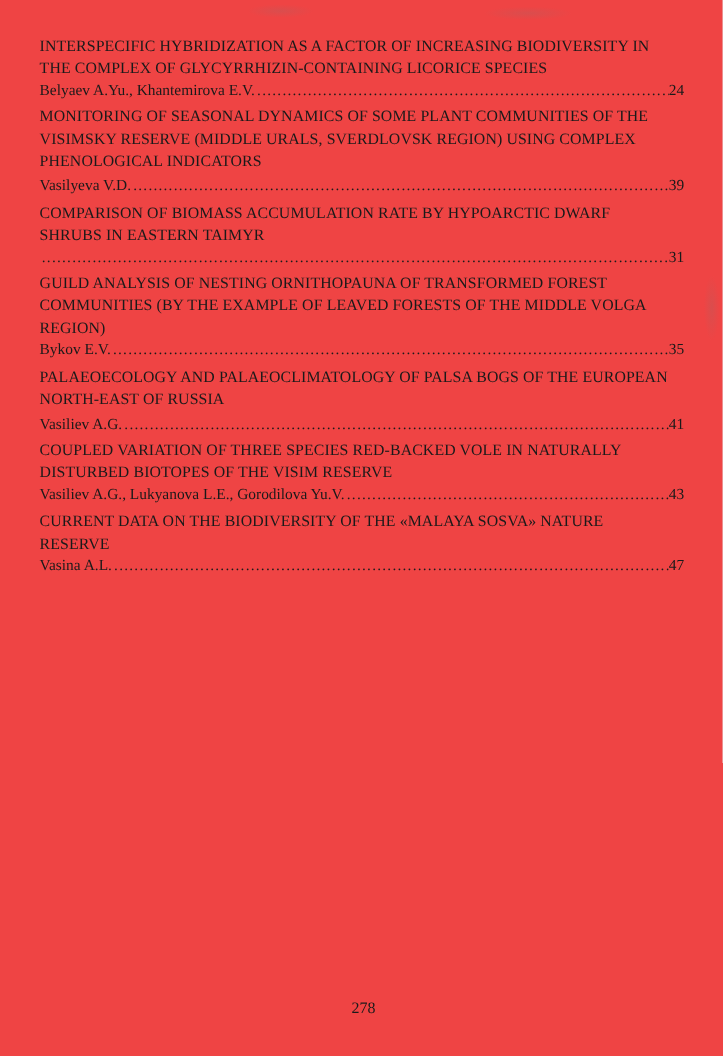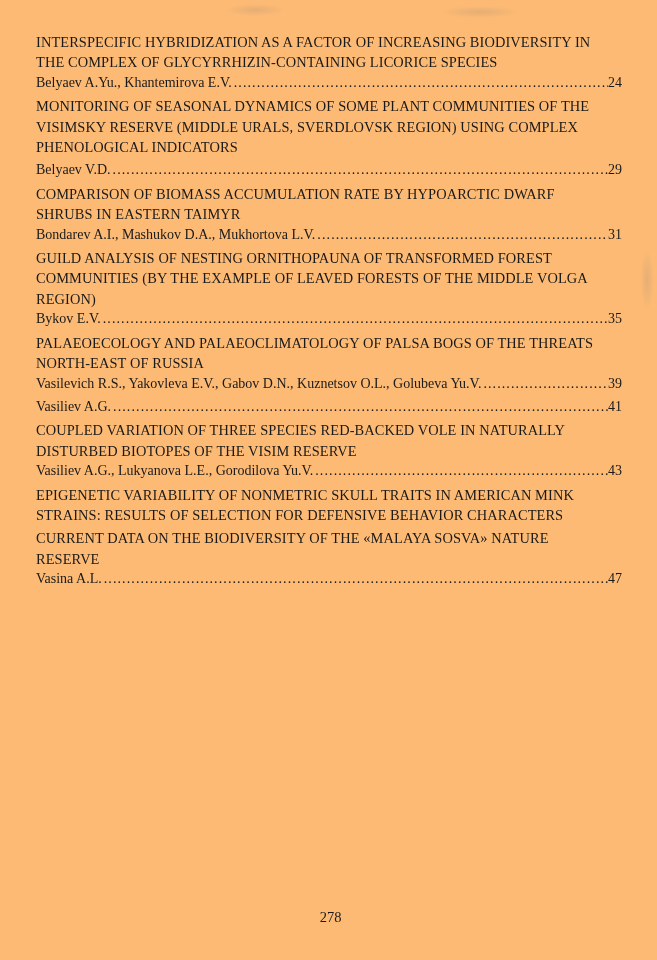--- a/index.html
+++ b/index.html
@@ -1,21 +1,21 @@
 <!DOCTYPE html>
 <html><head>
 <meta charset="utf-8">
 <style>
   html, body { margin: 0; padding: 0; background: #e8e8e8; }
   .page {
     position: relative;
     width: 657px;
     height: 960px;
     margin: 0 auto;
-    background: #fdba74;
+    background: #ef4444;
     overflow: hidden;
     font-family: "Liberation Serif", "DejaVu Serif", serif;
     color: #1a1a1a;
   }
   .content {
     position: absolute;
     left: 36px;
     top: 32px;
     width: 586px;
   }
@@ -87,57 +87,51 @@
 
     <div class="toc-entry">
       <div class="entry-title">MONITORING OF SEASONAL DYNAMICS OF SOME PLANT COMMUNITIES OF THE
 VISIMSKY RESERVE (MIDDLE URALS, SVERDLOVSK REGION) USING COMPLEX
 PHENOLOGICAL INDICATORS</div>
     </div>
 
 
     <div class="toc-entry">
       <div class="entry-row">
-        <span class="authors">Belyaev V.D.</span>
+        <span class="authors">Vasilyeva V.D.</span>
         <span class="leader"></span>
-        <span class="pagenum">29</span>
+        <span class="pagenum">39</span>
       </div>
     </div>
 
     <div class="toc-entry">
       <div class="entry-title">COMPARISON OF BIOMASS ACCUMULATION RATE BY HYPOARCTIC DWARF
 SHRUBS IN EASTERN TAIMYR</div>
       <div class="entry-row">
-        <span class="authors">Bondarev A.I., Mashukov D.A., Mukhortova L.V.</span>
         <span class="leader"></span>
         <span class="pagenum">31</span>
       </div>
     </div>
 
 
     <div class="toc-entry">
       <div class="entry-title">GUILD ANALYSIS OF NESTING ORNITHOPAUNA OF TRANSFORMED FOREST
 COMMUNITIES (BY THE EXAMPLE OF LEAVED FORESTS OF THE MIDDLE VOLGA
 REGION)</div>
       <div class="entry-row">
         <span class="authors">Bykov E.V.</span>
         <span class="leader"></span>
         <span class="pagenum">35</span>
       </div>
     </div>
 
 
     <div class="toc-entry">
-      <div class="entry-title">PALAEOECOLOGY AND PALAEOCLIMATOLOGY OF PALSA BOGS OF THE THREATS
+      <div class="entry-title">PALAEOECOLOGY AND PALAEOCLIMATOLOGY OF PALSA BOGS OF THE EUROPEAN
 NORTH-EAST OF RUSSIA</div>
-      <div class="entry-row">
-        <span class="authors">Vasilevich R.S., Yakovleva E.V., Gabov D.N., Kuznetsov O.L., Golubeva Yu.V.</span>
-        <span class="leader"></span>
-        <span class="pagenum">39</span>
-      </div>
     </div>
 
     <div class="toc-entry">
       <div class="entry-row">
         <span class="authors">Vasiliev A.G.</span>
         <span class="leader"></span>
         <span class="pagenum">41</span>
       </div>
     </div>
 
@@ -145,22 +139,20 @@
       <div class="entry-title">COUPLED VARIATION OF THREE SPECIES RED-BACKED VOLE IN NATURALLY
 DISTURBED BIOTOPES OF THE VISIM RESERVE</div>
       <div class="entry-row">
         <span class="authors">Vasiliev A.G., Lukyanova L.E., Gorodilova Yu.V.</span>
         <span class="leader"></span>
         <span class="pagenum">43</span>
       </div>
     </div>
 
     <div class="toc-entry">
-      <div class="entry-title">EPIGENETIC VARIABILITY OF NONMETRIC SKULL TRAITS IN AMERICAN MINK
-STRAINS: RESULTS OF SELECTION FOR DEFENSIVE BEHAVIOR CHARACTERS</div>
     </div>
 
     <div class="toc-entry">
       <div class="entry-title">CURRENT DATA ON THE BIODIVERSITY OF THE «MALAYA SOSVA» NATURE
 RESERVE</div>
       <div class="entry-row">
         <span class="authors">Vasina A.L.</span>
         <span class="leader"></span>
         <span class="pagenum">47</span>
       </div>

